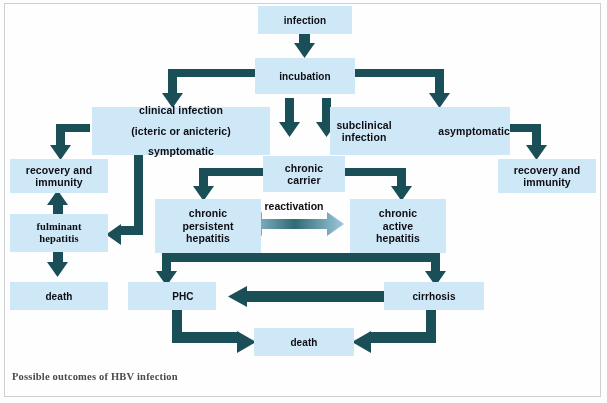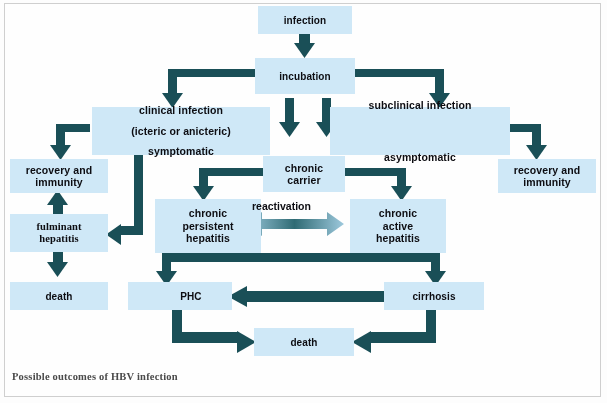--- a/index.html
+++ b/index.html
@@ -41,21 +41,21 @@
     box-sizing: border-box;
     z-index: 3;
   }
   .node.small { font-size: 10.5px; line-height: 12.5px; }
   .label-float {
     position: absolute;
     font-family: "Liberation Sans", sans-serif;
     font-weight: bold;
     font-size: 10.5px;
     color: #0d0d12;
-    text-align: left;
+    text-align: center;
     z-index: 4;
     white-space: nowrap;
   }
   .caption {
     position: absolute;
     left: 12px;
     top: 371px;
     font-family: "Liberation Serif", serif;
     font-weight: bold;
     font-size: 10.5px;
@@ -194,21 +194,21 @@
   <div class="node" style="left:255px; top:58px; width:100px; height:36px;">
     <span>incubation</span>
   </div>
 
   <div class="node small" style="left:92px; top:107px; width:178px; height:48px; flex-direction:column;gap:8px;">
     <span>clinical infection</span>
     <span>(icteric or anicteric)</span>
     <span>symptomatic</span>
   </div>
 
-  <div class="node small" style="left:330px; top:107px; width:180px; height:48px; flex-direction:column;gap:40px;">
+  <div class="node small" style="left:330px; top:107px; width:180px; height:48px; flex-direction:row;gap:40px;">
     <span>subclinical infection</span>
     <span>asymptomatic</span>
   </div>
 
   <div class="node small" style="left:10px; top:159px; width:98px; height:34px; flex-direction:column;">
     <span>recovery and</span>
     <span>immunity</span>
   </div>
 
   <div class="node small" style="left:498px; top:159px; width:98px; height:34px; flex-direction:column;">
@@ -237,21 +237,21 @@
     <span>active</span>
     <span>hepatitis</span>
   </div>
 
   <span class="label-float" style="left:252px; top:200px; width:84px;">reactivation</span>
 
   <div class="node" style="left:10px; top:282px; width:98px; height:28px;">
     <span>death</span>
   </div>
 
-  <div class="node" style="left:128px; top:282px; width:104px; height:28px;padding-left:22px;">
+  <div class="node" style="left:128px; top:282px; width:88px; height:28px;padding-left:22px;">
     <span>PHC</span>
   </div>
 
   <div class="node" style="left:384px; top:282px; width:100px; height:28px;">
     <span>cirrhosis</span>
   </div>
 
   <div class="node" style="left:254px; top:328px; width:100px; height:28px;">
     <span>death</span>
   </div>

